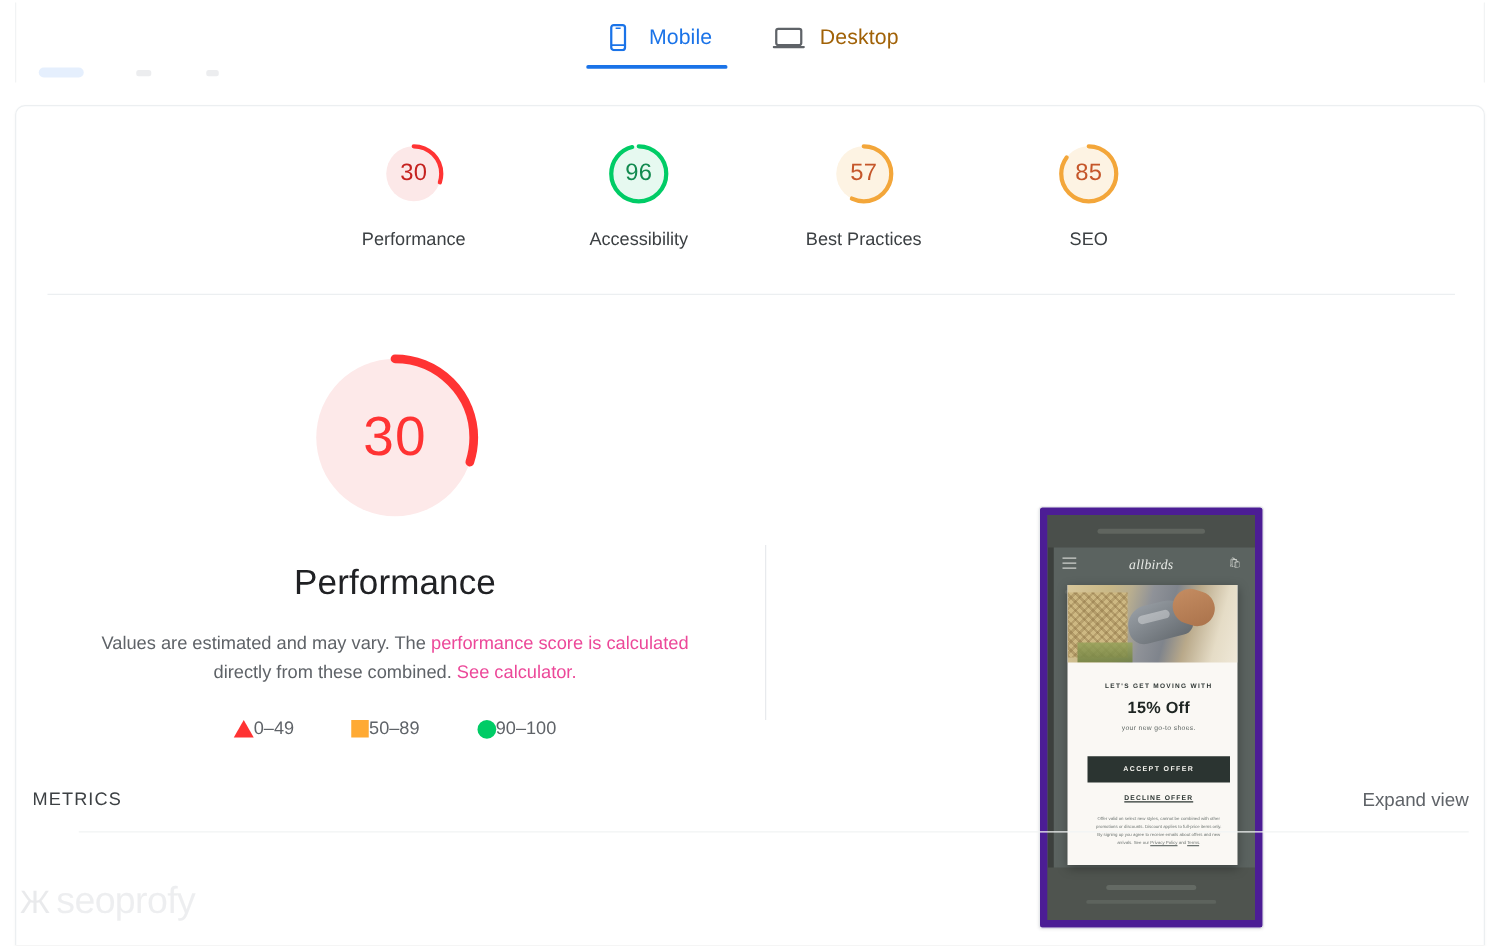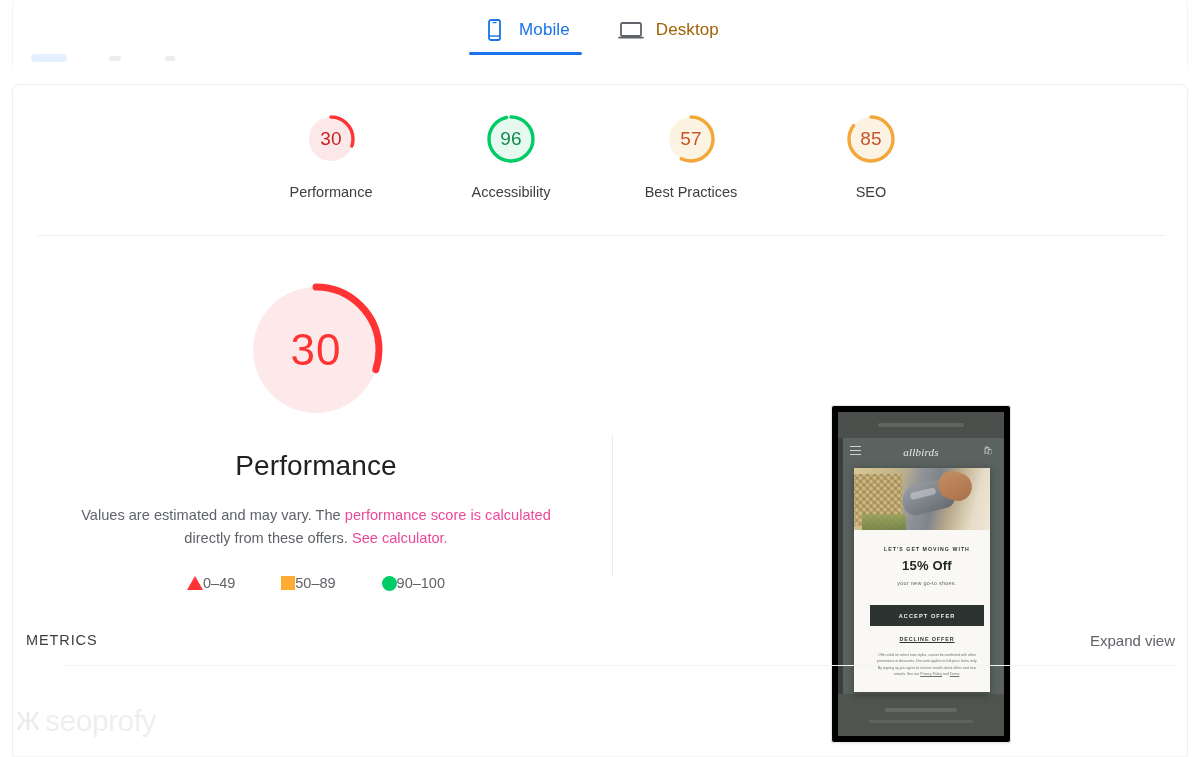--- a/index.html
+++ b/index.html
@@ -239,21 +239,21 @@
     width: 15px; height: 15px;
     border-radius: 50%;
     background: #0c6;
   }
 
   
   .thumb-frame {
     position: absolute;
     left: 818px; top: 169px;
     width: 180px; height: 338px;
-    background: #000000;
+    background: #4c1d95;
     border: 1px solid #e8eaed;
     border-radius: 3px;
     padding: 6px;
     box-shadow: 0 1px 2px rgba(60,64,67,.08);
   }
   .thumb-screen {
     position: relative;
     width: 100%; height: 100%;
     background: #5b6360;
     overflow: hidden;
@@ -599,21 +599,21 @@
         <div class="big-gauge">
           <svg viewBox="0 0 148 148" xmlns="http://www.w3.org/2000/svg">
             <circle cx="74" cy="74" r="63" fill="#fde9e9" stroke="none"></circle>
             <circle cx="74" cy="74" r="63" fill="none" stroke="#f33" stroke-width="7" stroke-linecap="round" stroke-dasharray="118.8 277.1"></circle>
           </svg>
           <div class="big-gauge-value" style="color:#f33">30</div>
         </div>
 
         <div class="big-title">Performance</div>
 
-        <div class="big-desc"><span>Values are estimated and may vary. The </span><a href="#">performance score is calculated</a><span> directly from these offers. </span><a href="#">See calculator.</a></div>
+        <div class="big-desc"><span>Values are estimated and may vary. The </span><a href="#">performance score is calculated</a><span> directly from these combined. </span><a href="#">See calculator.</a></div>
 
         <div class="legend-row">
           <div class="legend-item">
             <span class="swatch-triangle"></span>
             <span class="legend-label">0–49</span>
           </div>
           <div class="legend-item">
             <span class="swatch-square"></span>
             <span class="legend-label">50–89</span>
           </div>

